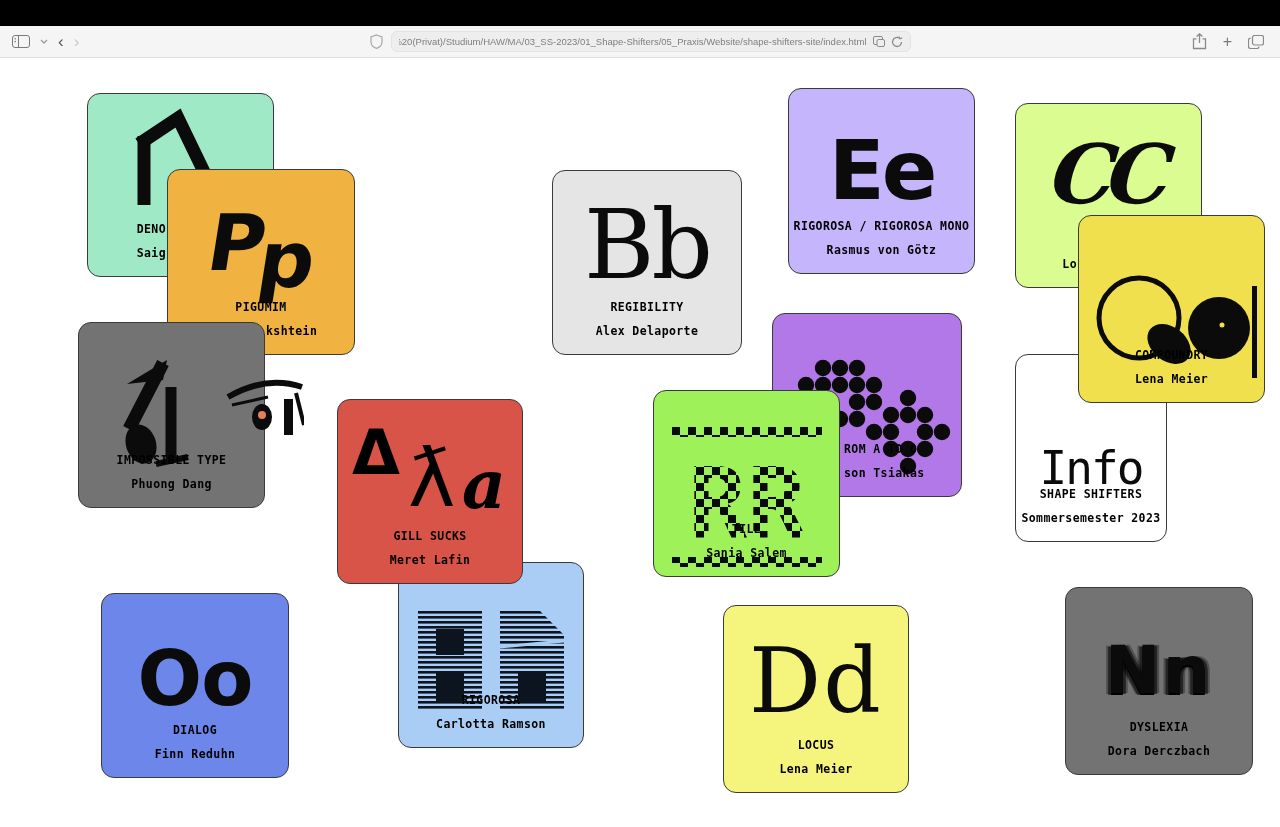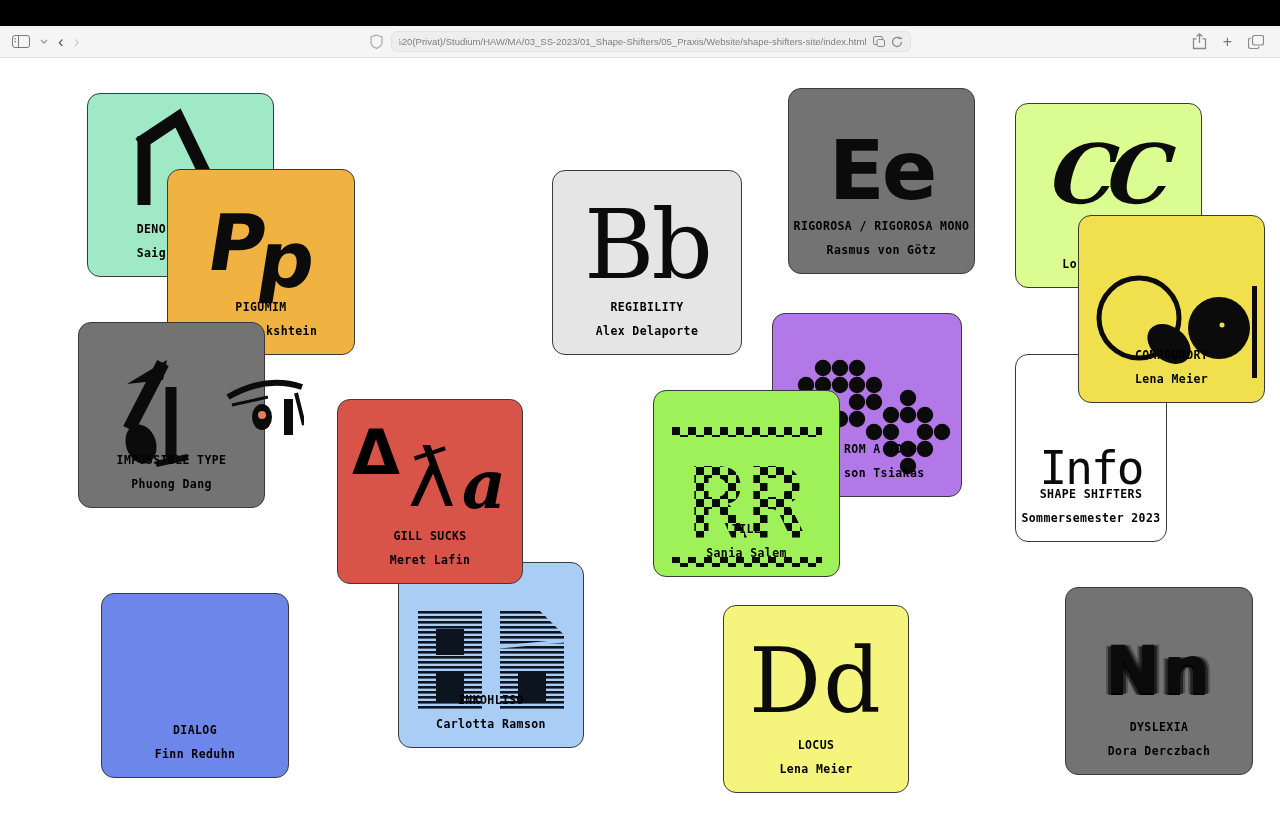--- a/index.html
+++ b/index.html
@@ -187,21 +187,21 @@
     <div class="card-name">Phuong Dang</div>
   </div>
 
 
   <div class="card c-regibility" style="background: #e5e5e5;">
     <div class="glyph-text">Bb</div>
     <div class="card-title">REGIBILITY</div>
     <div class="card-name">Alex Delaporte</div>
   </div>
 
-  <div class="card c-rigorosa" style="background: #737373; text-decoration: underline;">
+  <div class="card c-rigorosa" style="background: #c4b5fd; text-decoration: underline;">
     <div class="glyph-text">Ee</div>
     <div class="card-title">RIGOROSA / RIGOROSA MONO</div>
     <div class="card-name">Rasmus von Götz</div>
   </div>
 
   <div class="card c-cc" style="background: rgb(218, 252, 144);">
     <div class="glyph-text">CC</div>
     <div class="card-title"></div>
     <div class="card-name">Lo</div>
   </div>
@@ -300,25 +300,26 @@
         </defs>
         <rect x="2" y="8" width="64" height="102" fill="url(#hst)"></rect>
         <rect x="20" y="28" width="28" height="26" fill="#0c1420"></rect>
         <rect x="20" y="70" width="28" height="32" fill="#0c1420"></rect>
         <rect x="84" y="8" width="64" height="102" fill="url(#hst)"></rect>
         <polygon points="122,8 148,8 148,34" fill="#a9cdf4"></polygon>
         <path d="M84 46 L148 40" stroke="#a9cdf4" stroke-width="3"></path>
         <rect x="102" y="70" width="28" height="32" fill="#0c1420"></rect>
       </svg>
     </div>
-    <div class="card-title">INKOHLISO</div>
+    <div class="card-title">RIGOROSA</div>
     <div class="card-name">Carlotta Ramson</div>
   </div>
 
   <div class="card c-dialog" style="background: rgb(109, 134, 234);">
+    <div class="glyph-text">Oo</div>
     <div class="card-title">DIALOG</div>
     <div class="card-name">Finn Reduhn</div>
   </div>
 
   <div class="card c-locus" style="background: rgb(245, 245, 125);">
     <div class="glyph-text">Dd</div>
     <div class="card-title">LOCUS</div>
     <div class="card-name">Lena Meier</div>
   </div>
 

